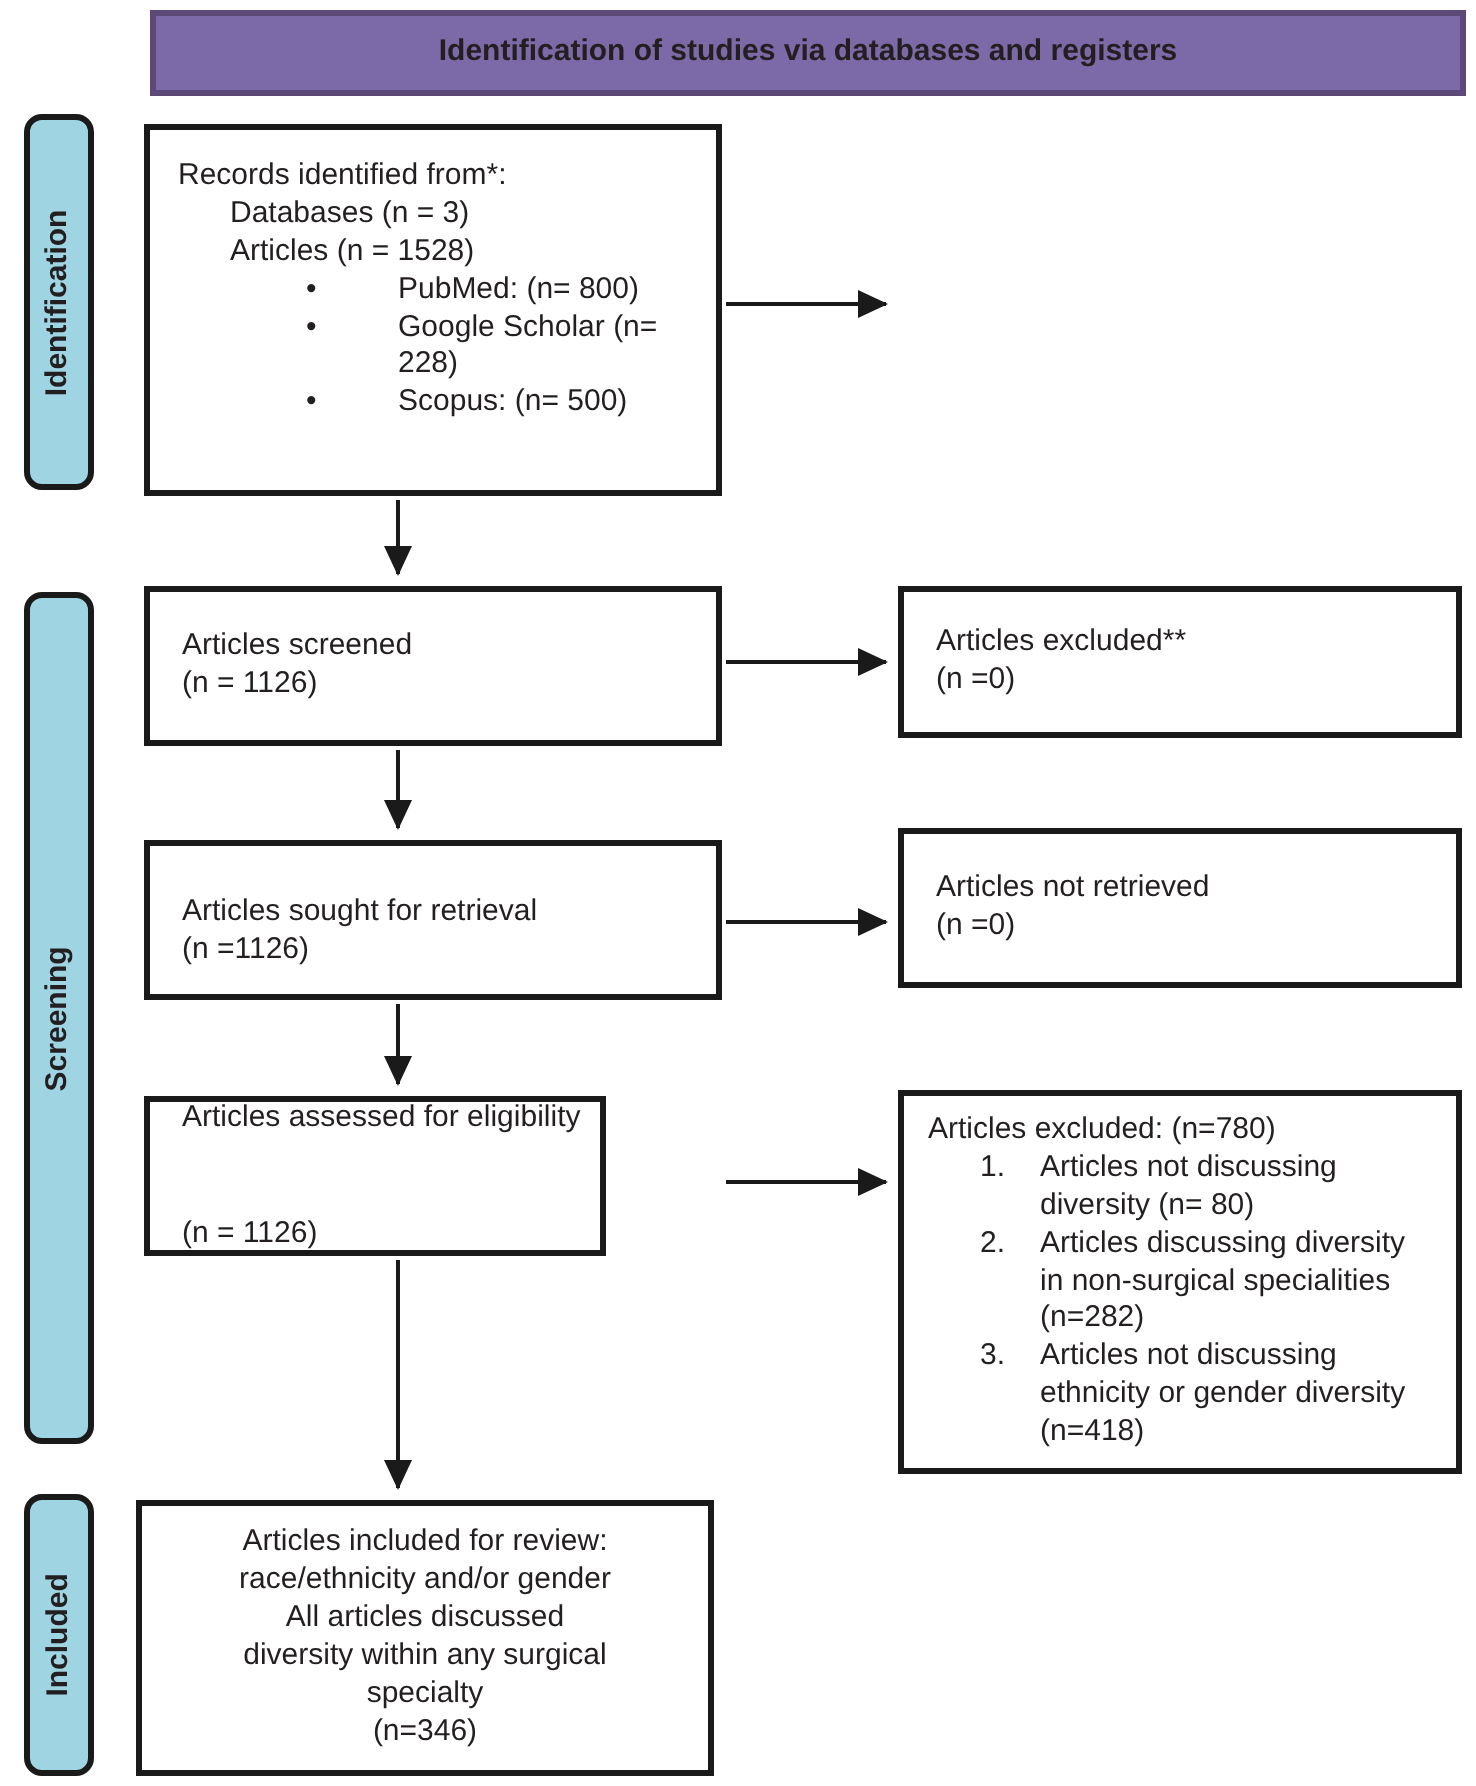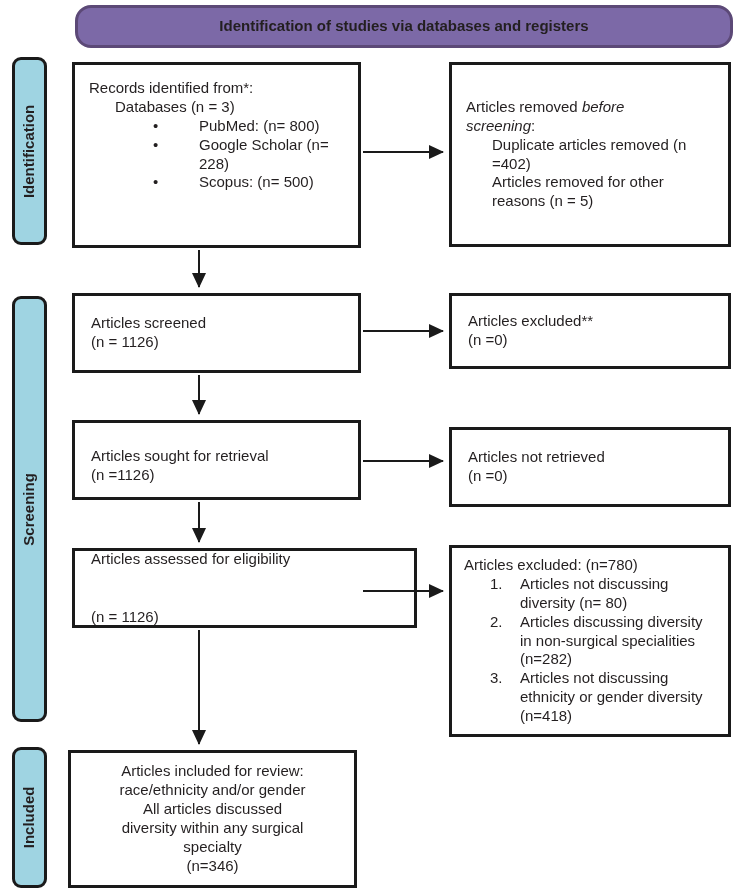--- a/index.html
+++ b/index.html
@@ -14,21 +14,21 @@
     color: #231f20;
     overflow: hidden;
   }
   
   .banner {
     position: absolute;
     left: 75px; top: 5px;
     width: 658px; height: 43px;
     background: #7c69a7;
     border: 3px solid #5c4977;
-    border-radius: 16px;
+    border-radius: 0;
     box-sizing: border-box;
     display: flex; align-items: center; justify-content: center;
     font-weight: bold;
   }
   
   .stage {
     position: absolute;
     left: 12px; width: 35px;
     background: #9fd4e2;
     border: 3px solid #1a1a1a;
@@ -49,26 +49,26 @@
     position: absolute;
     background: #ffffff;
     border: 3px solid #1a1a1a;
     box-sizing: border-box;
   }
   .vcenter { display: flex; flex-direction: column; justify-content: center; }
   
   .box-records  { left: 72px; top: 62px;  width: 289px; height: 186px; padding: 14px 10px 10px 14px; }
   .box-screened { left: 72px; top: 293px; width: 289px; height: 80px;  padding: 0 8px 0 16px; }
   .box-sought   { left: 72px; top: 420px; width: 289px; height: 80px;  padding: 12px 8px 0 16px; }
-  .box-assessed { left: 72px; top: 548px; width: 345px; height: 80px;  padding: 0 8px 0 16px; gap: 39px; }
+  .box-assessed { left: 72px; top: 548px; width: 231px; height: 80px;  padding: 0 8px 0 16px; gap: 39px; }
   .box-included { left: 68px; top: 750px; width: 289px; height: 138px; padding: 0 6px; text-align: center; align-items: center; }
   
   .box-removed      { left: 449px; top: 62px;  width: 282px; height: 185px; padding: 0 8px 0 14px; }
   .box-excl-screen  { left: 449px; top: 293px; width: 282px; height: 76px;  padding: 0 12px 0 16px; }
-  .box-not-retr     { left: 449px; top: 427px; width: 282px; height: 80px;  padding: 0 8px 0 16px; }
+  .box-not-retr     { left: 449px; top: 414px; width: 282px; height: 80px;  padding: 0 8px 0 16px; }
   .box-excl-elig    { left: 449px; top: 545px; width: 282px; height: 192px; padding: 6px 10px 6px 12px; }
   
   .indent { padding-left: 26px; }
   ul.bullets { margin: 0; padding: 0 0 0 64px; list-style: none; }
   ul.bullets li { position: relative; padding-left: 46px; }
   ul.bullets li::before { content: "\2022"; position: absolute; left: 0; }
   
   .rm-items { padding-left: 26px; }
   
   ol.excl-list { margin: 0; padding: 0; list-style: none; counter-reset: n; }
@@ -93,33 +93,28 @@
   <div class="stage stage-screening">
     <span>Screening</span>
   </div>
   <div class="stage stage-included">
     <span>Included</span>
   </div>
 
   <div class="box box-records">
     <div>Records identified from*:</div>
     <div class="indent">Databases (n = 3)</div>
+    <div class="indent">Articles (n = 1528)</div>
     <ul class="bullets">
       <li>PubMed: (n= 800)</li>
       <li>Google Scholar (n= 228)</li>
       <li>Scopus: (n= 500)</li>
     </ul>
   </div>
 
-  <div class="box box-removed vcenter">
-    <div><span>Articles removed </span><em>before</em></div>
-    <div><em>screening</em><span>:</span></div>
-    <div class="rm-items">Duplicate articles removed (n =402)</div>
-    <div class="rm-items">Articles removed for other reasons (n = 5)</div>
-  </div>
 
   <div class="box box-screened vcenter">
     <div>Articles screened</div>
     <div>(n = 1126)</div>
   </div>
 
   <div class="box box-excl-screen vcenter">
     <div>Articles excluded**</div>
     <div>(n =0)</div>
   </div>

